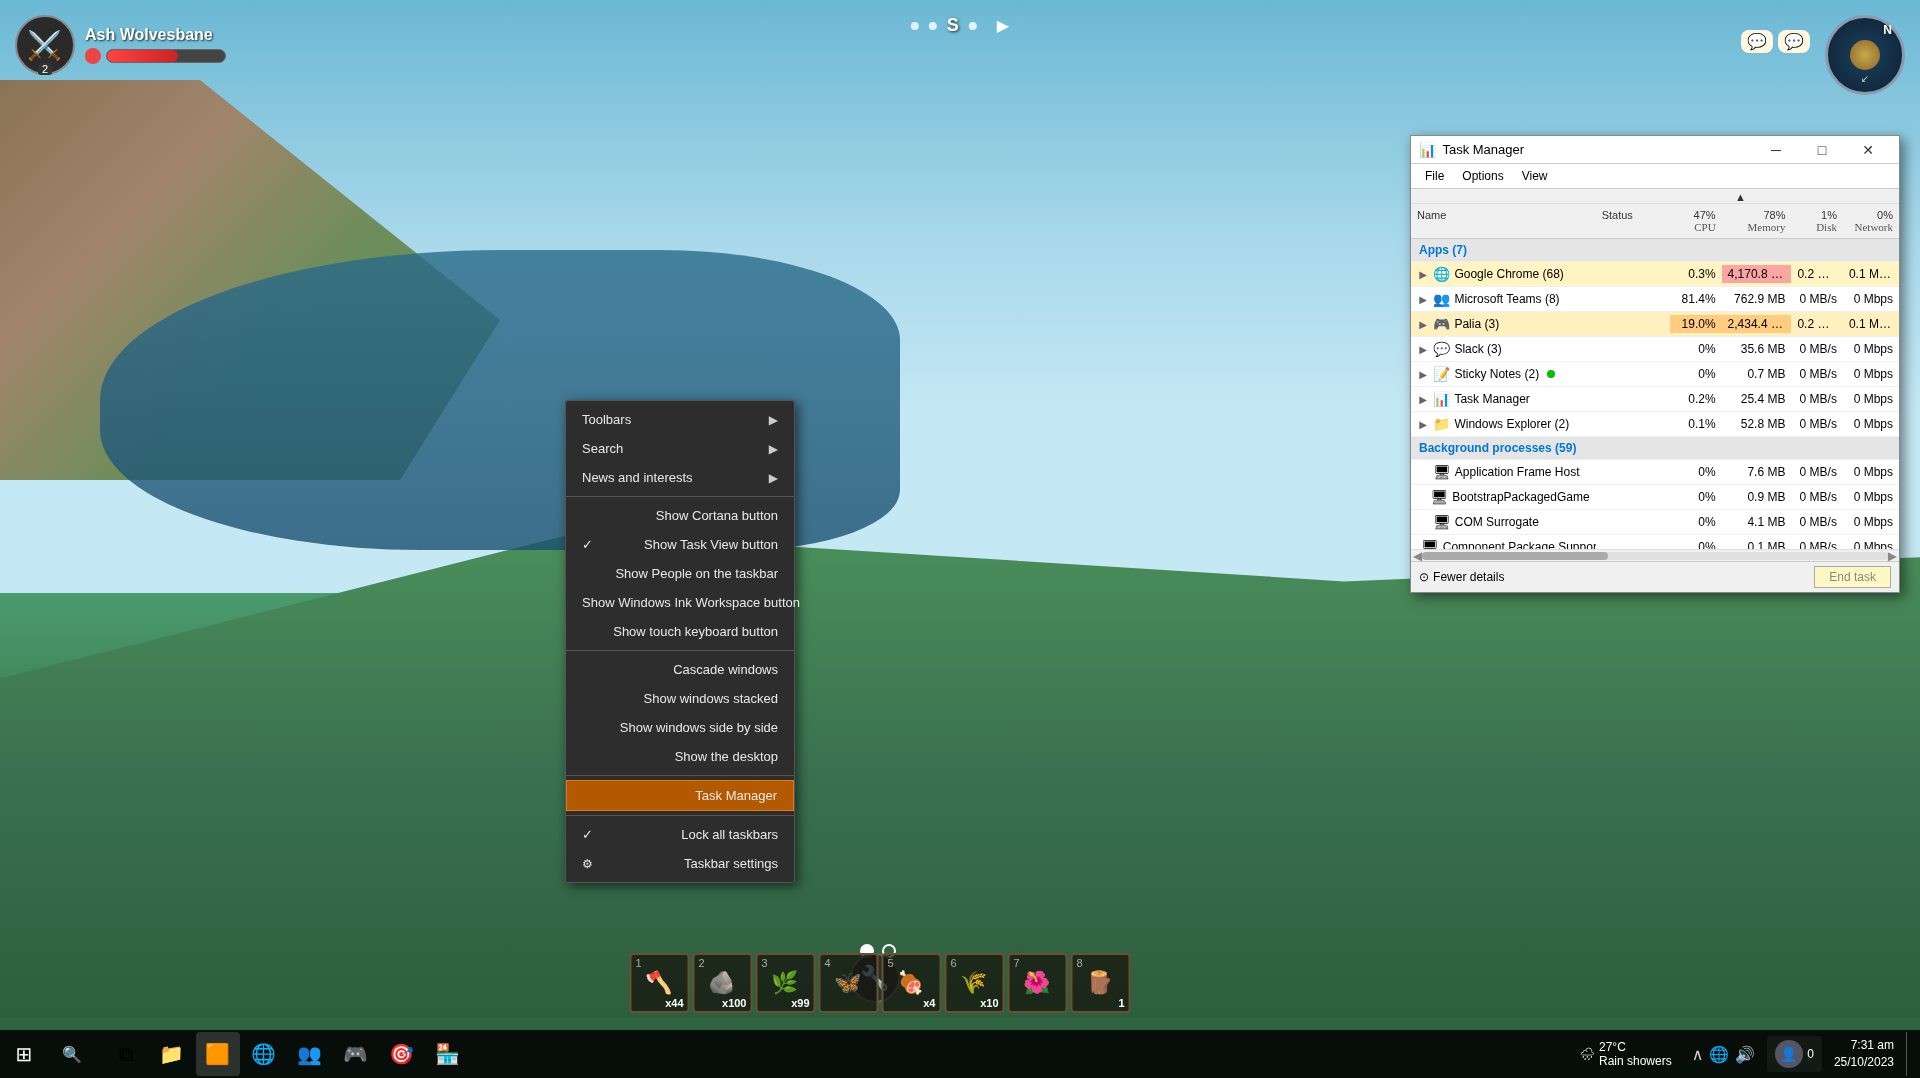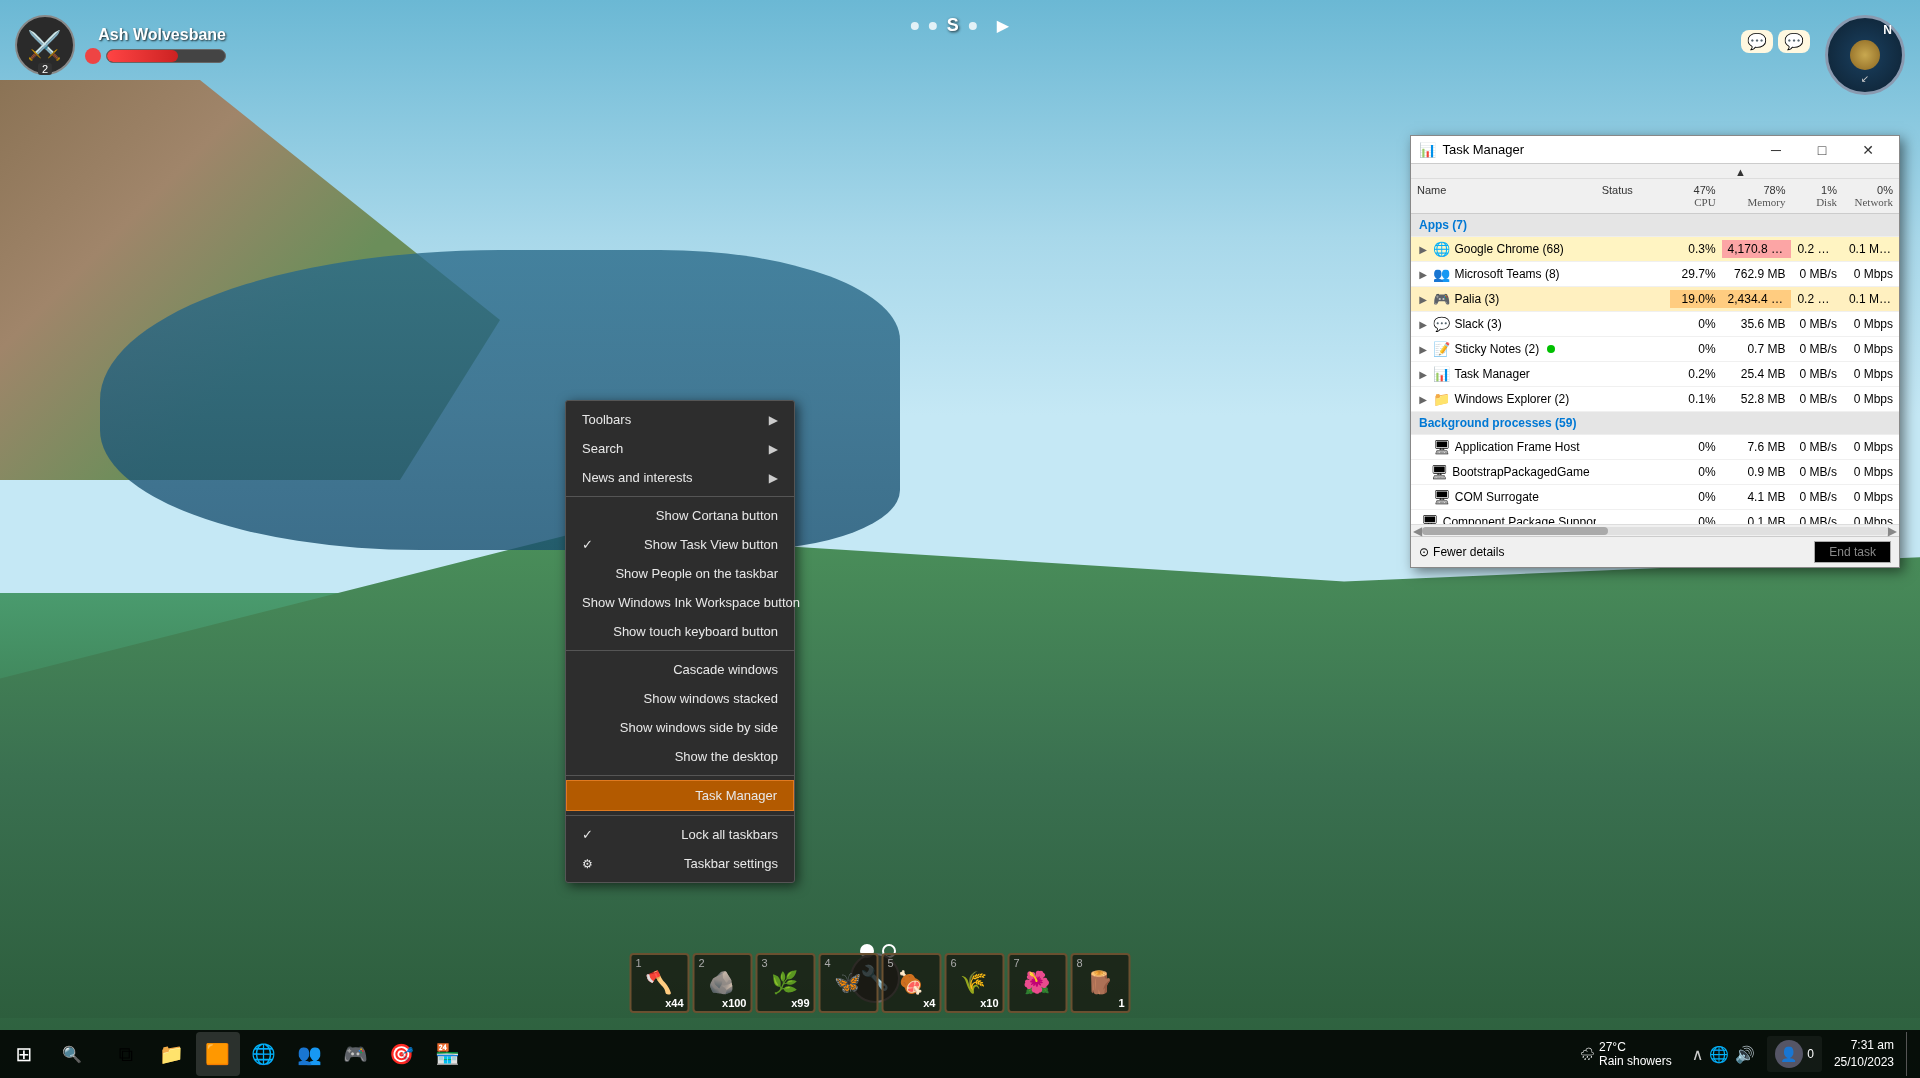--- a/index.html
+++ b/index.html
@@ -88,21 +88,21 @@
       bottom: -2px; left: 50%;
       transform: translateX(-50%);
       background: #333;
       color: #fff;
       font-size: 11px;
       padding: 0 4px;
       border-radius: 3px;
     }
 
     .player-info {
-      display: flex; flex-direction: column; gap: 4px; text-align: right;
+      display: flex; flex-direction: column; gap: 4px;
     }
 
     .player-name {
       color: #fff;
       font-size: 16px;
       font-weight: bold;
       text-shadow: 1px 1px 2px rgba(0,0,0,0.8);
     }
 
     .health-bar-container {
@@ -539,21 +539,21 @@
       align-items: center;
       padding: 4px 8px;
     }
 
     .tm-fewer-details {
       display: flex; align-items: center; gap: 4px;
       cursor: pointer; font-size: 12px; color: #000;
     }
 
     .tm-end-task {
-      background: #000000;
+      background: #fef9c3;
       border: 1px solid #aaa;
       padding: 3px 14px;
       cursor: pointer;
       font-size: 12px;
       color: #888;
     }
 
     .usage-indicator {
       display: inline-block;
       width: 8px; height: 8px;
@@ -804,20 +804,25 @@
   <div class="tm-titlebar">
     <span class="tm-title-icon">📊</span>
     <span class="tm-title-text">Task Manager</span>
     <div class="tm-controls">
       <div class="tm-btn">─</div>
       <div class="tm-btn">□</div>
       <div class="tm-btn close">✕</div>
     </div>
   </div>
 
+  <div class="tm-menubar">
+    <div class="tm-menu-item">File</div>
+    <div class="tm-menu-item">Options</div>
+    <div class="tm-menu-item">View</div>
+  </div>
 
 
   <div style="background:#f0f0f0;padding:2px 0 0 200px;font-size:11px;color:#333;border-bottom:1px solid #ddd;display:flex;gap:0;">
     <div style="width:80px;"></div>
     <div style="width:55px;text-align:right;">▲</div>
   </div>
 
   <div class="tm-header">
     <div class="tm-col-header tm-col-name">Name</div>
     <div class="tm-col-header tm-col-status">Status</div>
@@ -856,21 +861,21 @@
       <div class="tm-cell net-cell">0.1 Mbps</div>
     </div>
 
     <div class="tm-row">
       <div class="tm-cell name-cell">
         <div class="tm-expand">▶</div>
         <span class="tm-proc-icon">👥</span>
         <span>Microsoft Teams (8)</span>
       </div>
       <div class="tm-cell status-cell"></div>
-      <div class="tm-cell cpu-cell">29.7%</div>
+      <div class="tm-cell cpu-cell">81.4%</div>
       <div class="tm-cell mem-cell">762.9 MB</div>
       <div class="tm-cell disk-cell">0 MB/s</div>
       <div class="tm-cell net-cell">0 Mbps</div>
     </div>
 
     <div class="tm-row" style="background:#fff0c0;">
       <div class="tm-cell name-cell">
         <div class="tm-expand">▶</div>
         <span class="tm-proc-icon">🎮</span>
         <span>Palia (3)</span>

